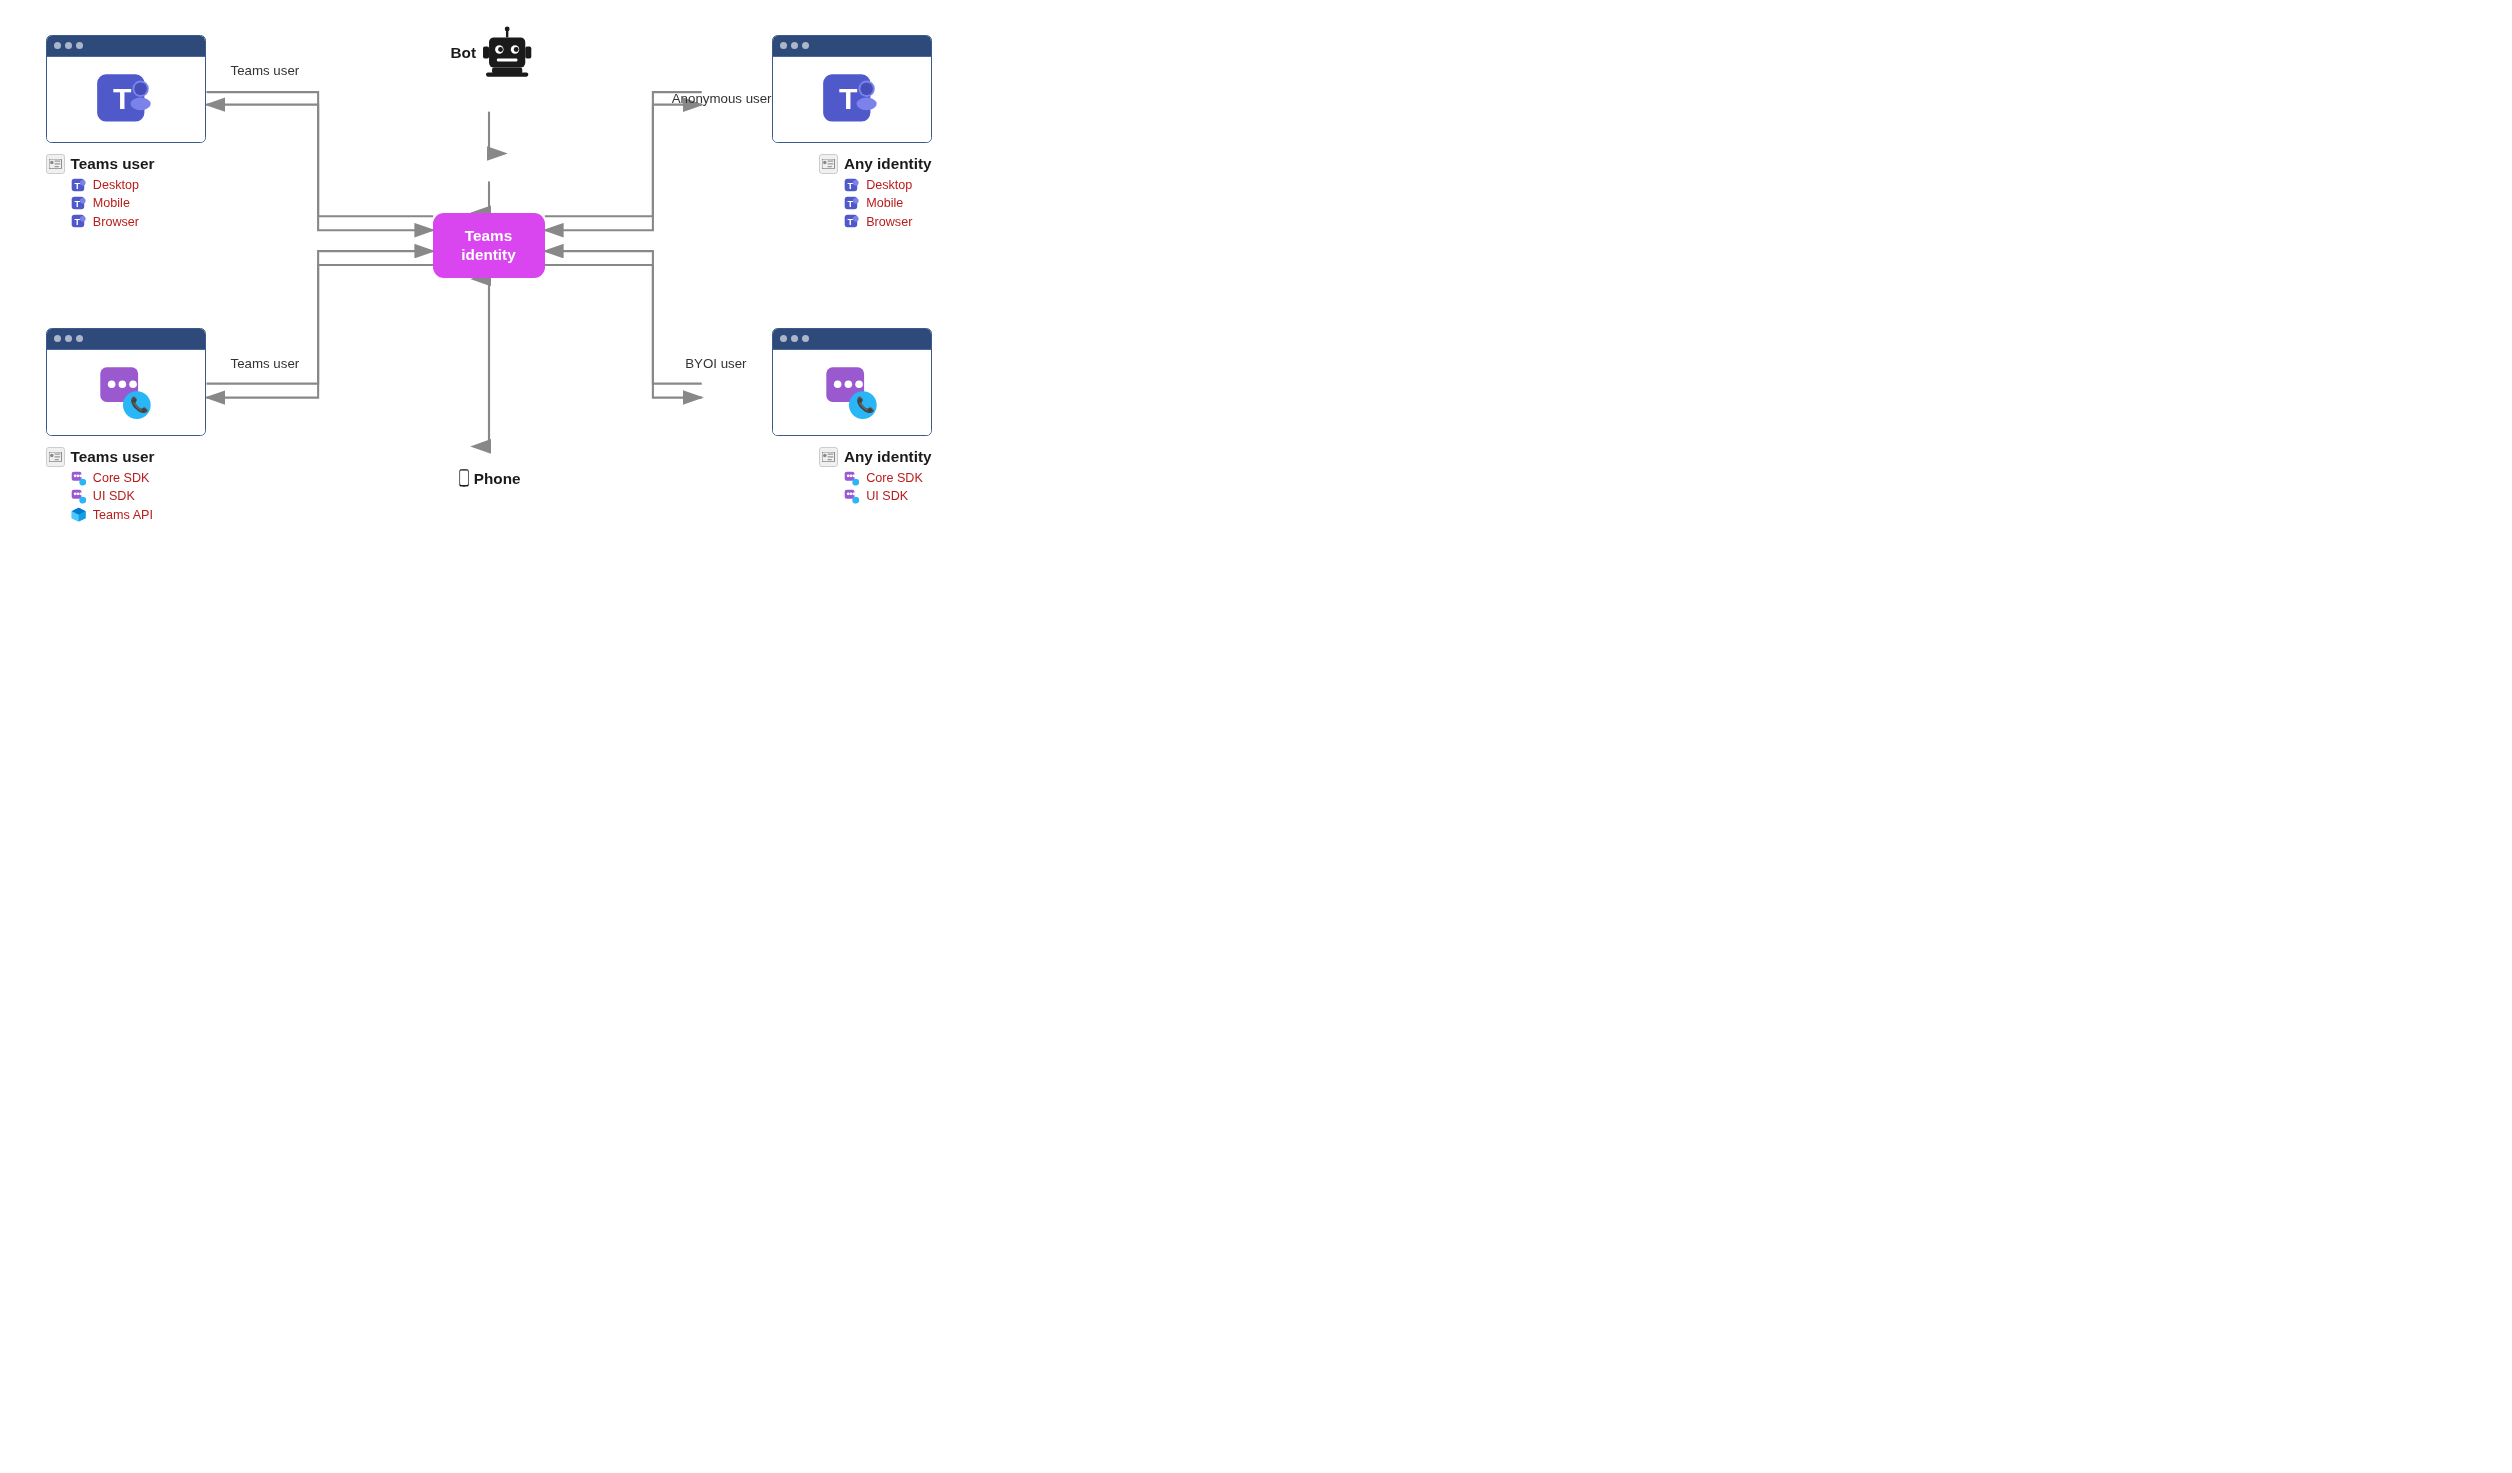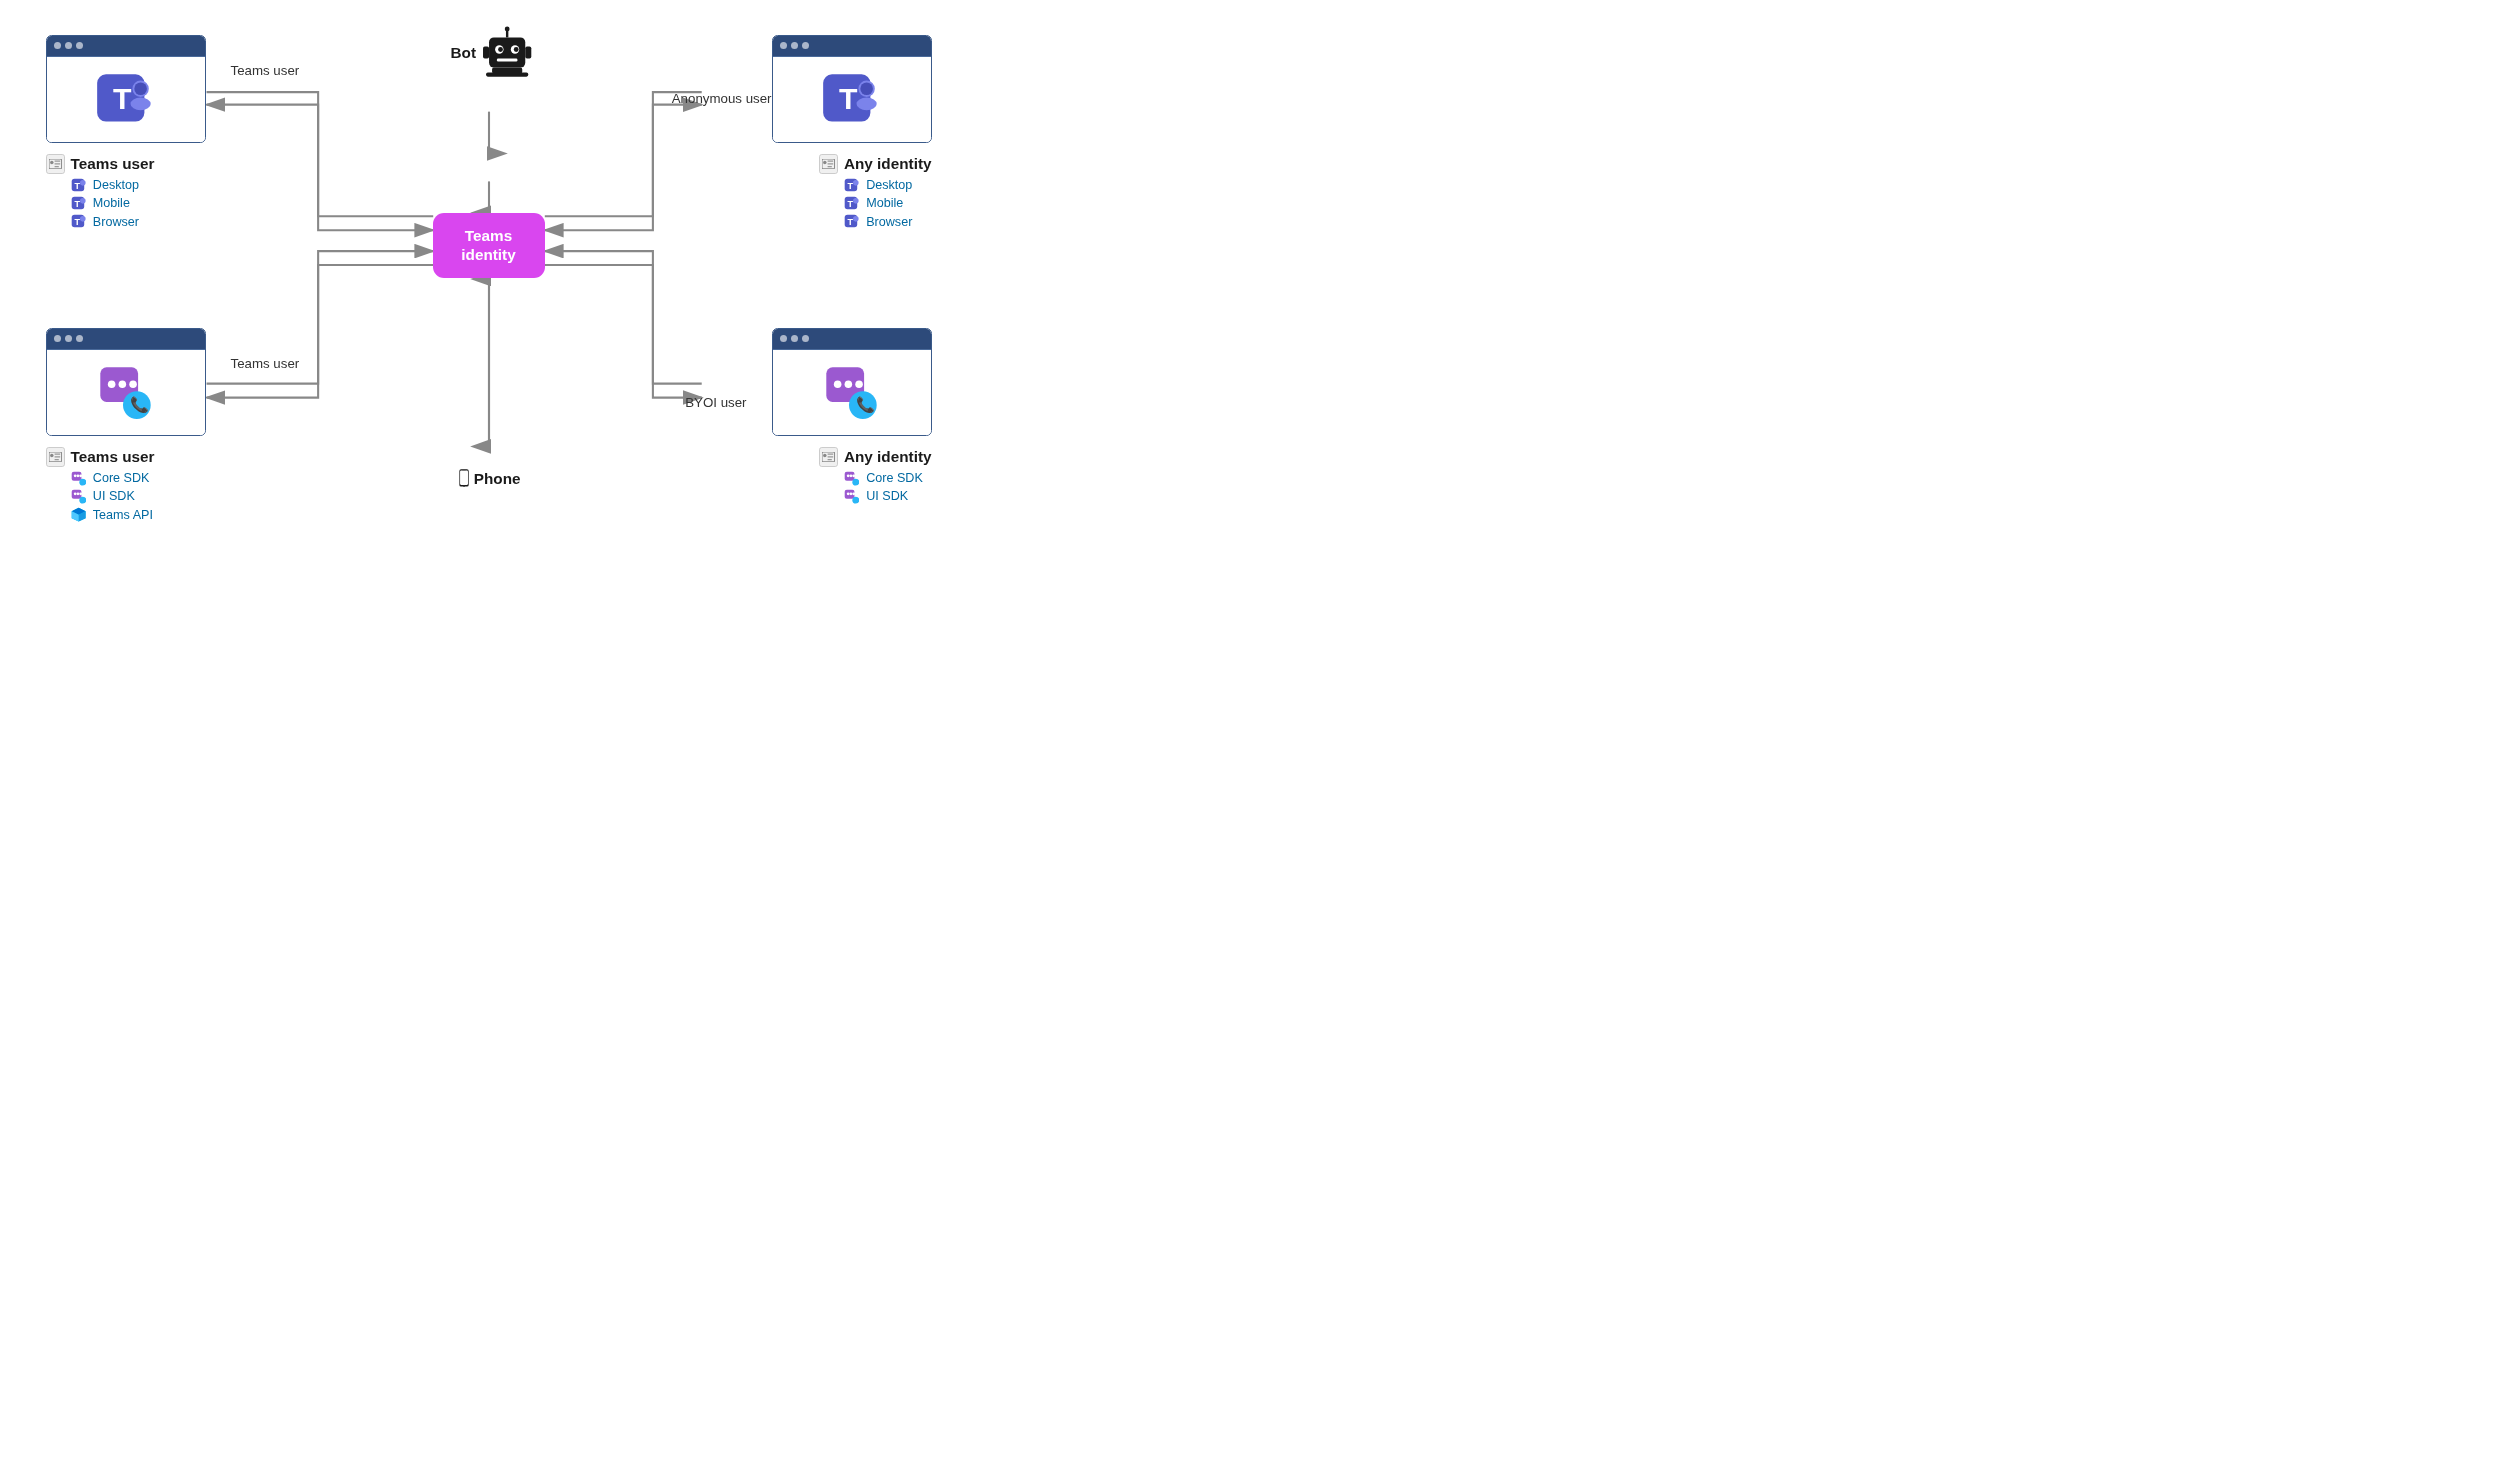--- a/index.html
+++ b/index.html
@@ -102,21 +102,21 @@
 
     .info-card-item {
       display: flex;
       align-items: center;
       gap: 7px;
       padding-left: 25px;
     }
 
     .info-card-item-text {
       font-size: 12.6px;
-      color: #0369a1;
+      color: #b91c1c;
     }
 
     
     .teams-icon-sm {
       width: 15.3px;
       height: 15.3px;
     }
 
     
     .sdk-icon-sm {
@@ -468,21 +468,21 @@
       <span class="info-card-item-text">UI SDK</span>
     </div>
   </div>
 
   <span class="arrow-label" style="left:213px; top:49px;">Teams user</span>
 
   <span class="arrow-label" style="right:188px; top:49px;margin-top:28px;">Anonymous user</span>
 
   <span class="arrow-label" style="left:213px; top:342px;">Teams user</span>
 
-  <span class="arrow-label" style="right:213px; top:342px;margin-top:39px;">BYOI user</span>
+  <span class="arrow-label" style="right:213px; top:342px;">BYOI user</span>
 
   <div class="bot-container" style="left:433px; top:7px; width:84px;">
     <span class="bot-label">Bot</span>
 
     <svg width="63" height="63" viewBox="0 0 90 90">
 
       <rect x="15" y="20" width="60" height="50" rx="8" fill="#1a1a1a"></rect>
 
       <circle cx="32" cy="40" r="7" fill="white"></circle>
       <circle cx="58" cy="40" r="7" fill="white"></circle>

